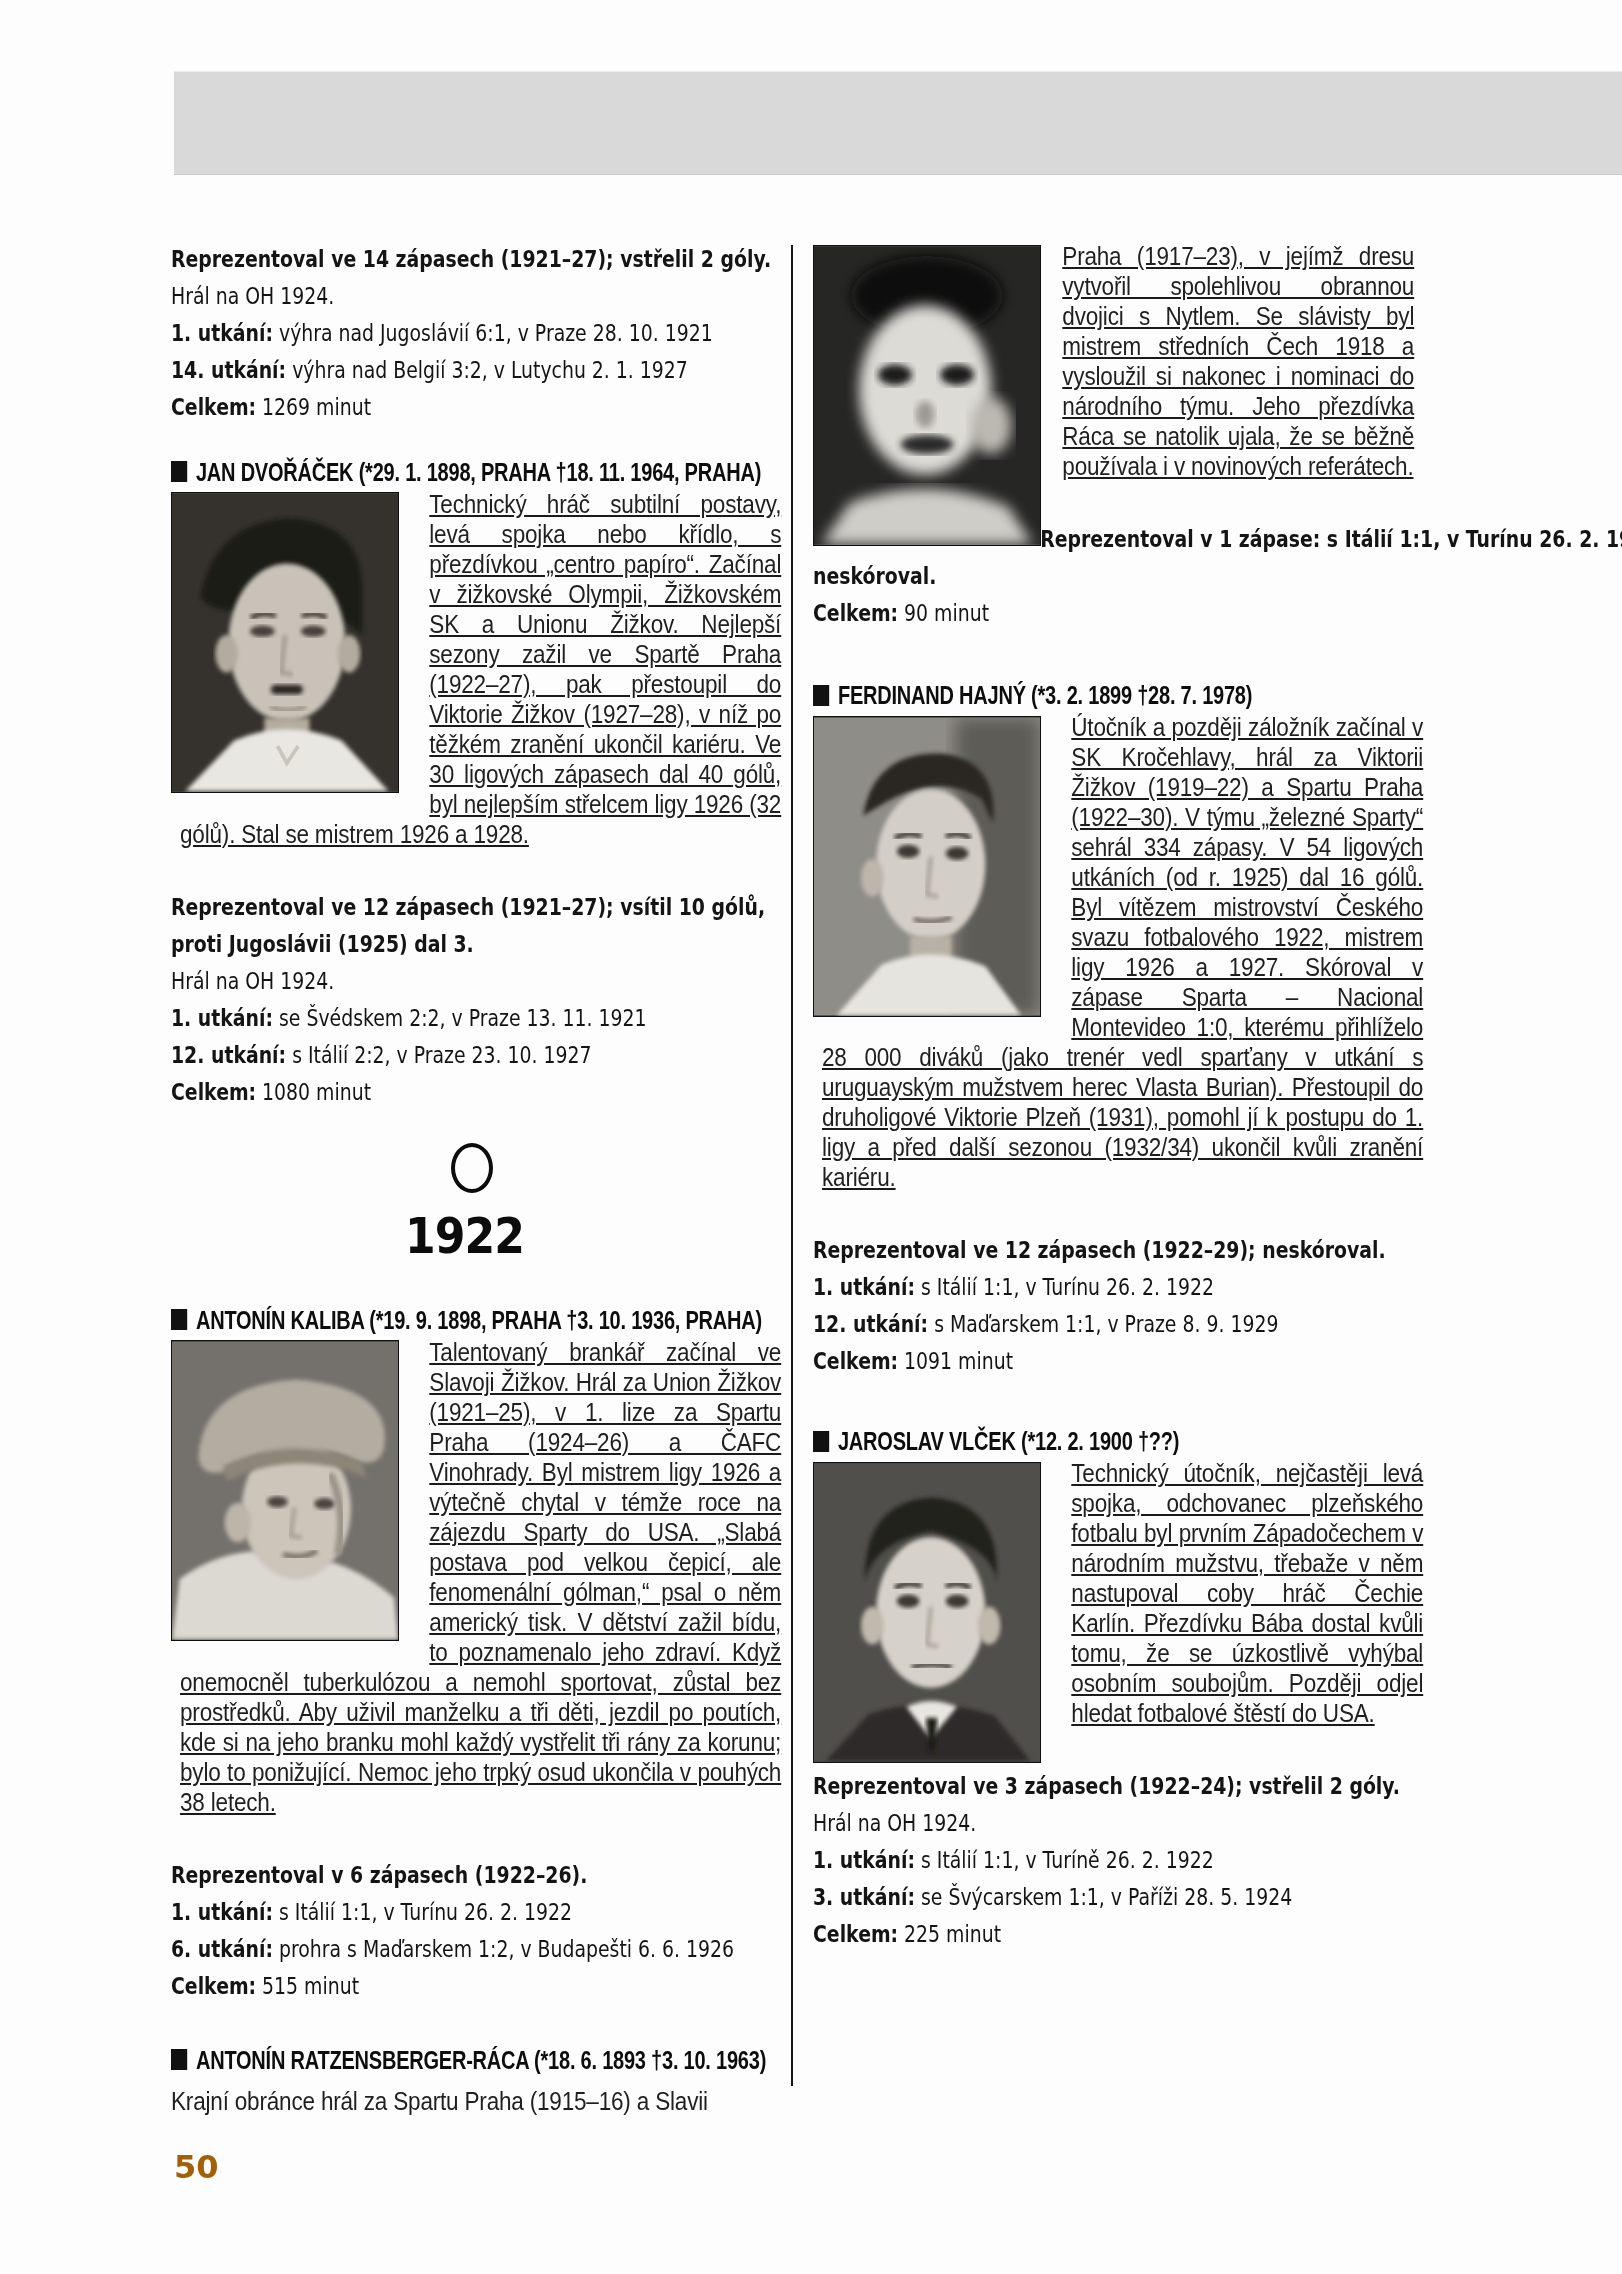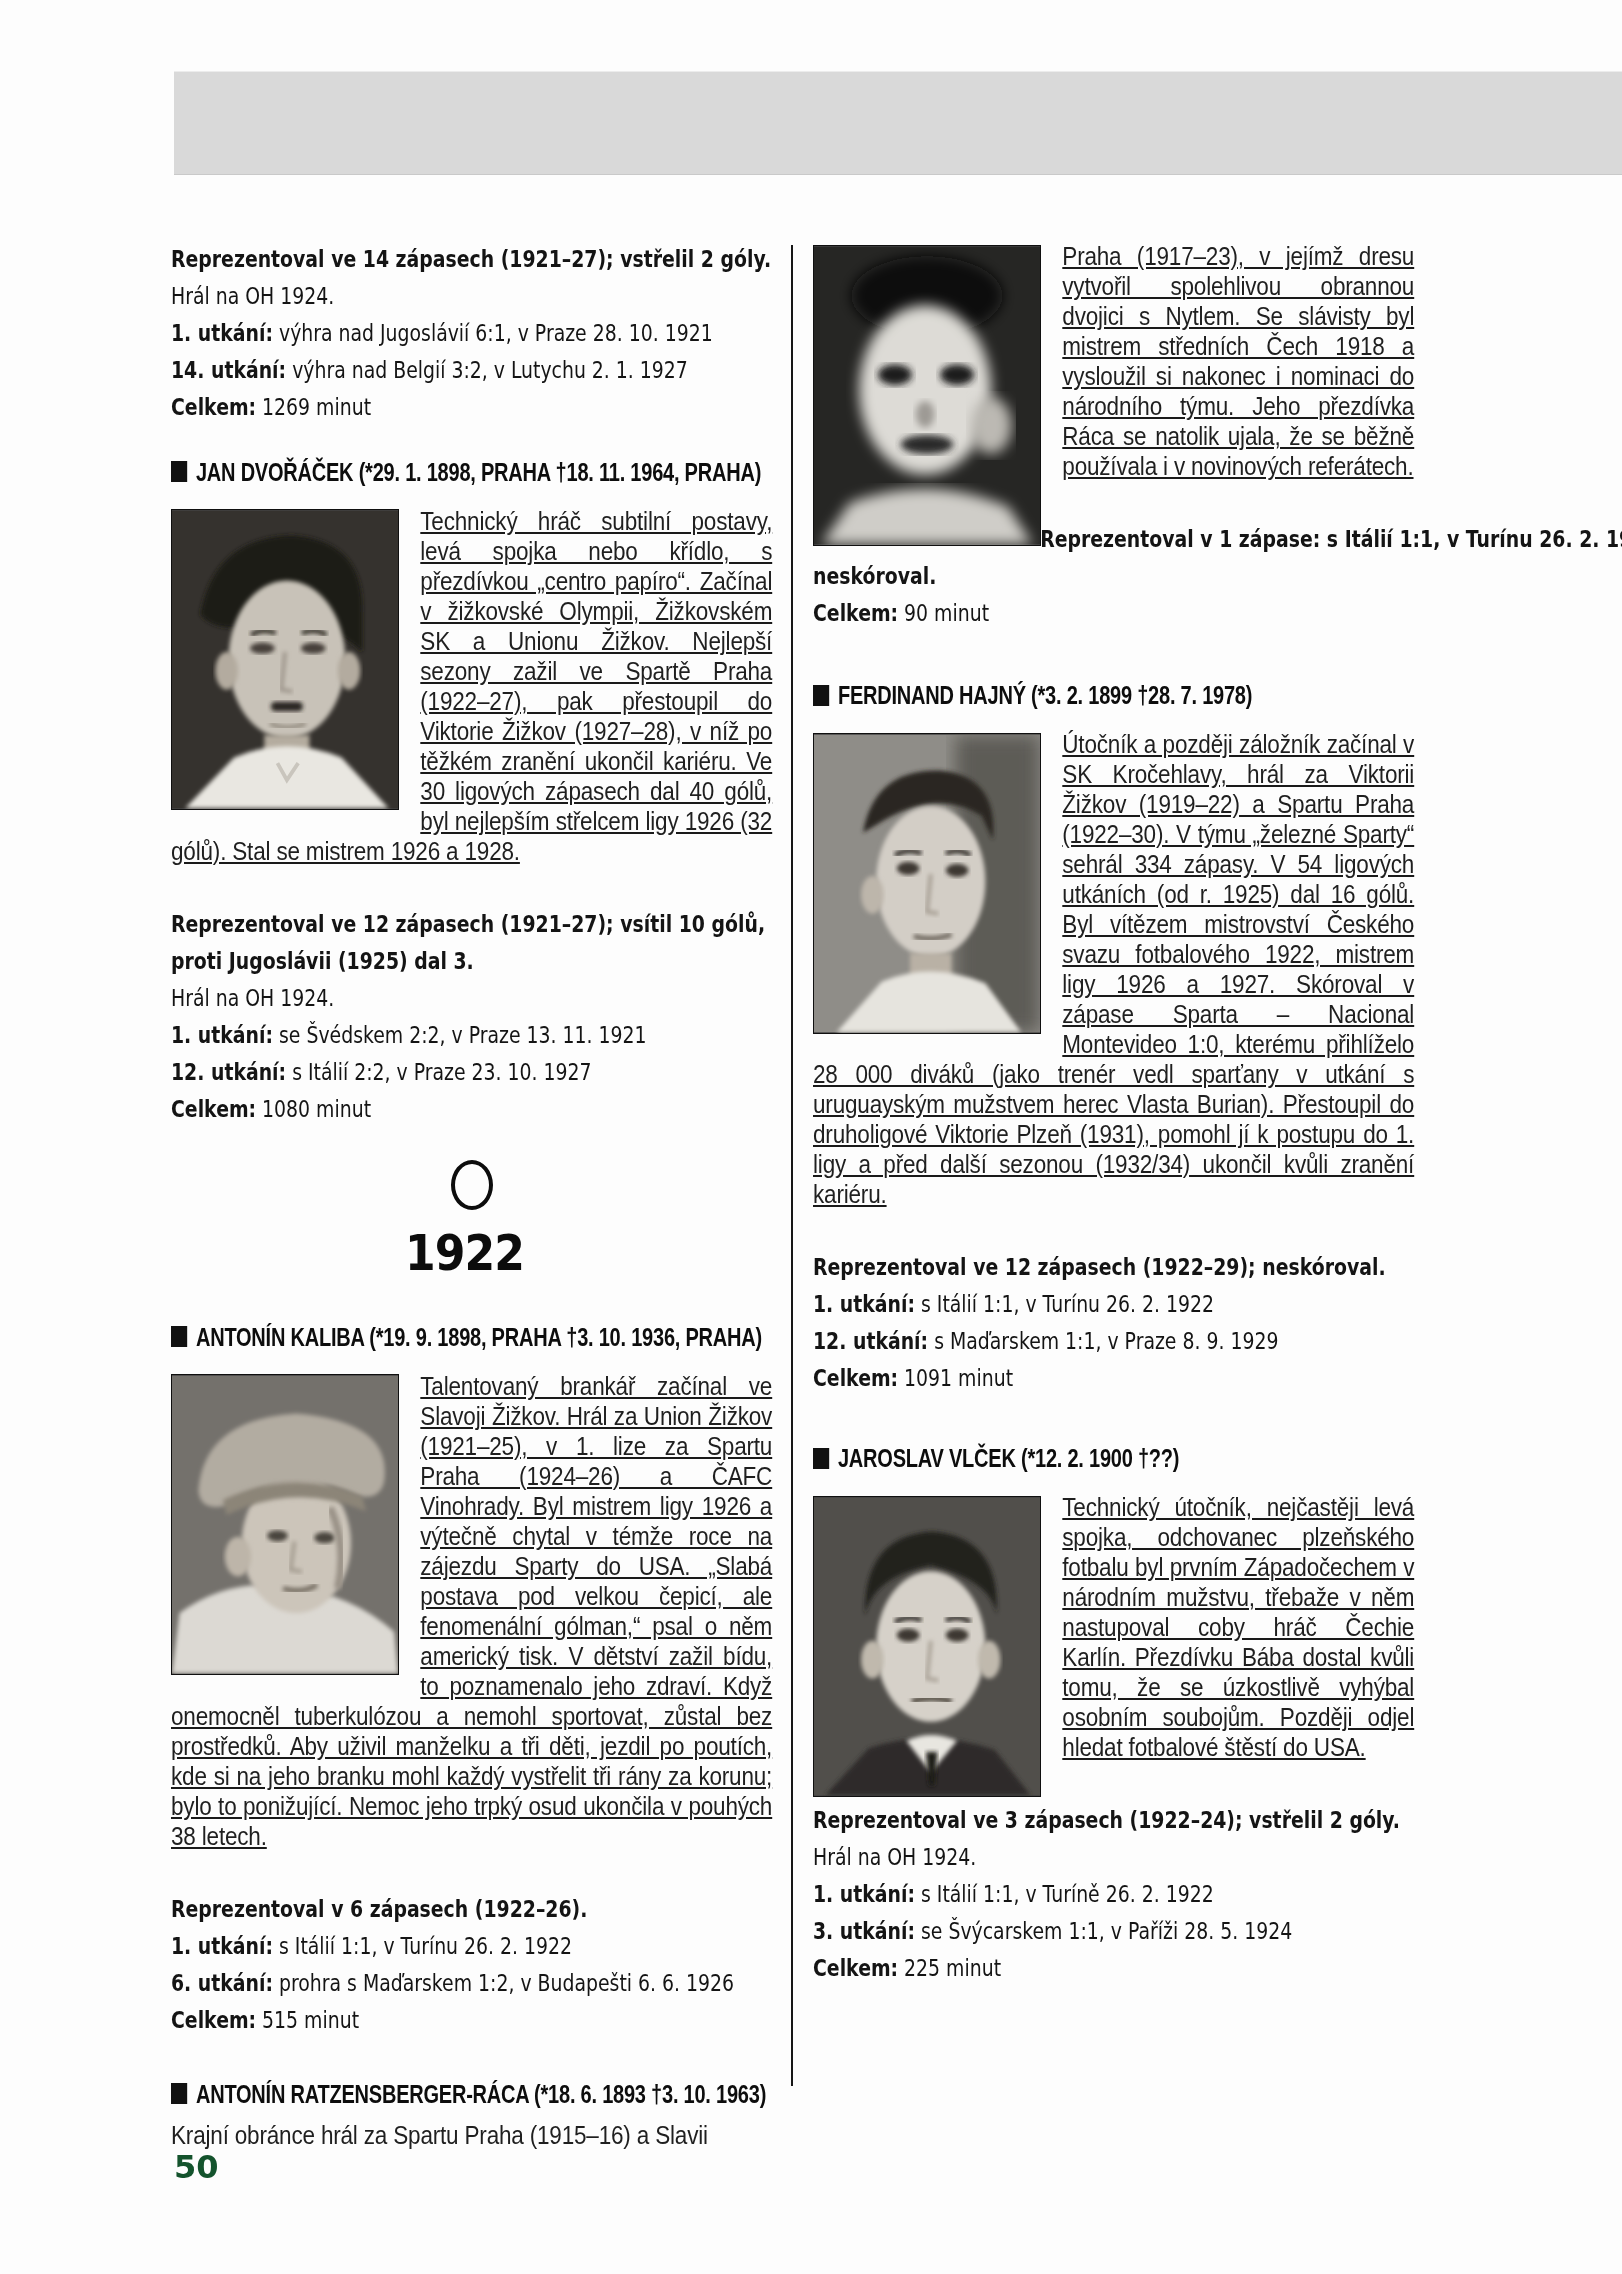--- a/index.html
+++ b/index.html
@@ -36,24 +36,24 @@
   .plain-text{width:668px;transform:scaleX(0.9);transform-origin:0 0;font-size:25px;
               line-height:30px;text-align:justify;color:#1f1f1f;letter-spacing:-0.2px;}
 
   
   .year-h{display:flex;align-items:center;gap:15px;margin-top:32px;flex-direction:column;}
   .year-circle{width:34px;height:42px;border:4.8px solid #0c0c0c;border-radius:50%;}
   .year-label{font-family:"DejaVu Sans",sans-serif;font-weight:700;font-size:49px;
               letter-spacing:-1px;color:#0c0c0c;transform:scaleX(0.9);transform-origin:0 0;}
 
   .page-num{position:absolute;left:174px;top:2148px;font-family:"DejaVu Sans",sans-serif;
-            font-weight:700;font-size:32px;color:#14532d;}
-
-  
-  .mt30{margin-top:28.5px;} .mt12{margin-top:17px;} .mt42{margin-top:40px;}
+            font-weight:700;font-size:32px;color:#a16207;}
+
+  
+  .mt30{margin-top:28.5px;} .mt12{margin-top:0;padding-left:9px;} .mt42{margin-top:40px;}
   .mt40{margin-top:38px;} .mt46{margin-top:44px;} .mt48{margin-top:46px;} .mt10{margin-top:9.5px;}
 </style>
 </head>
 <body>
 
 <div class="page">
 
   <div class="top-bar"></div>
   <div class="divider"></div>
 

